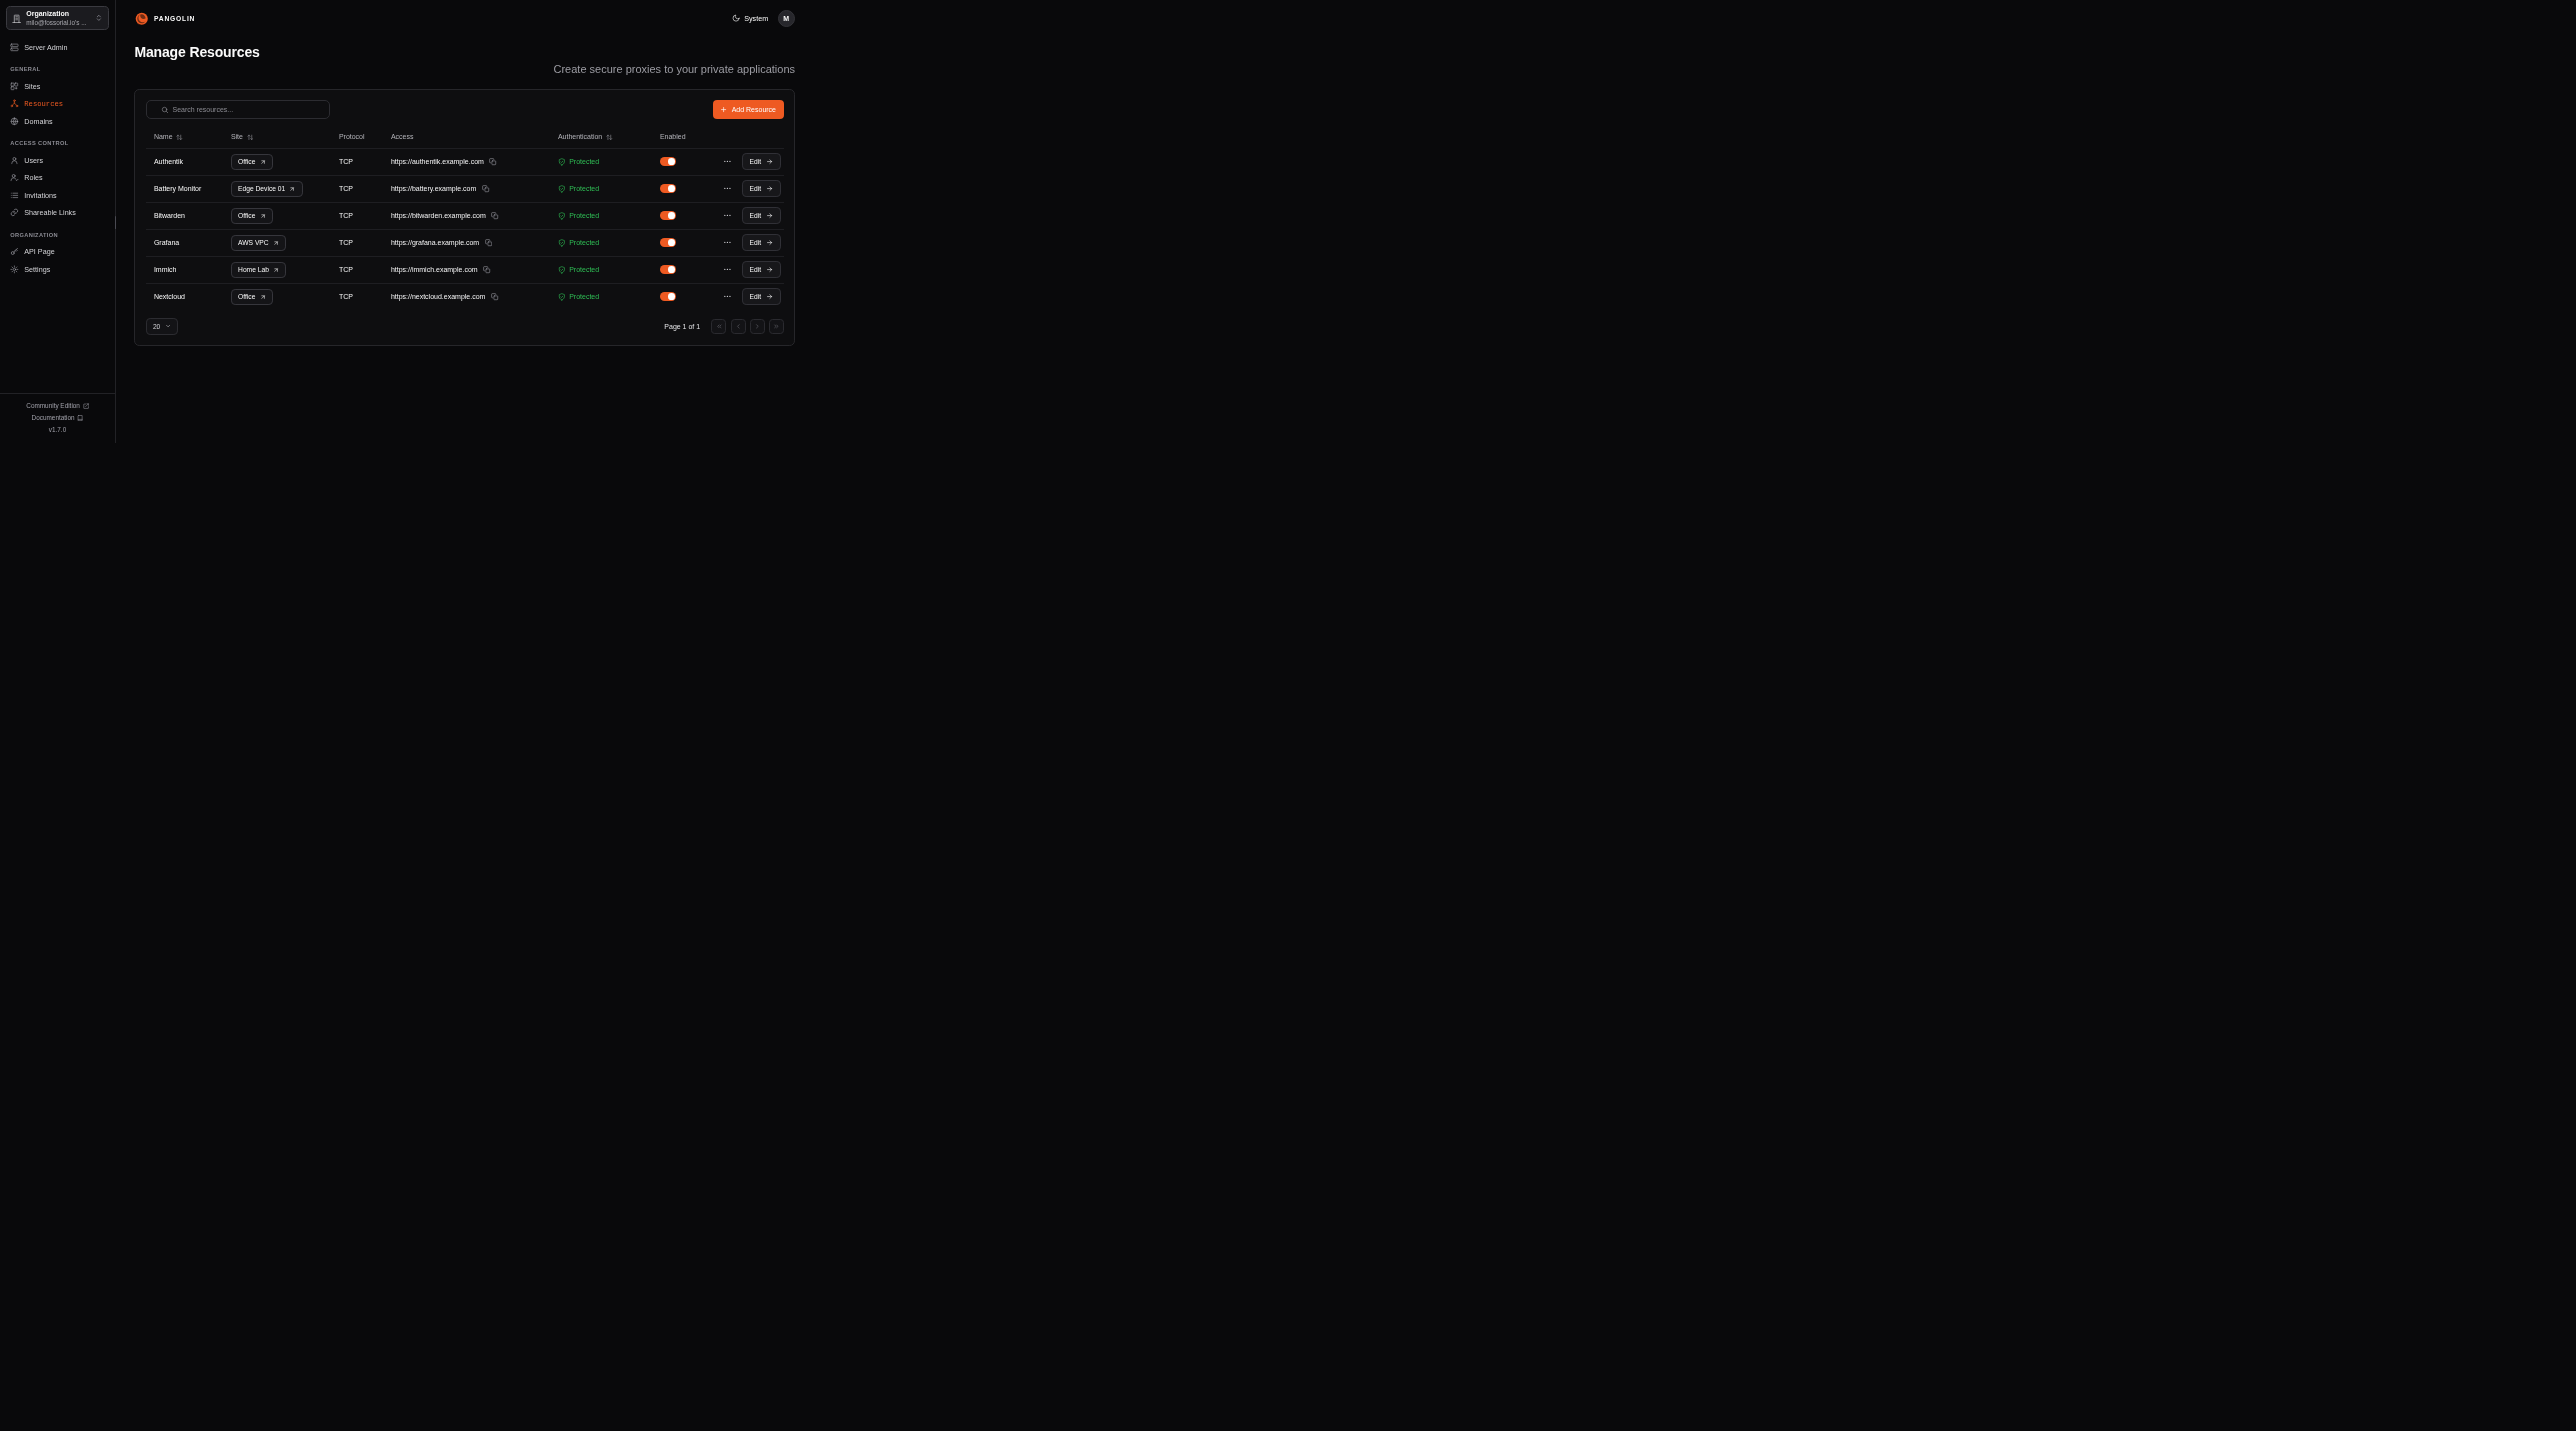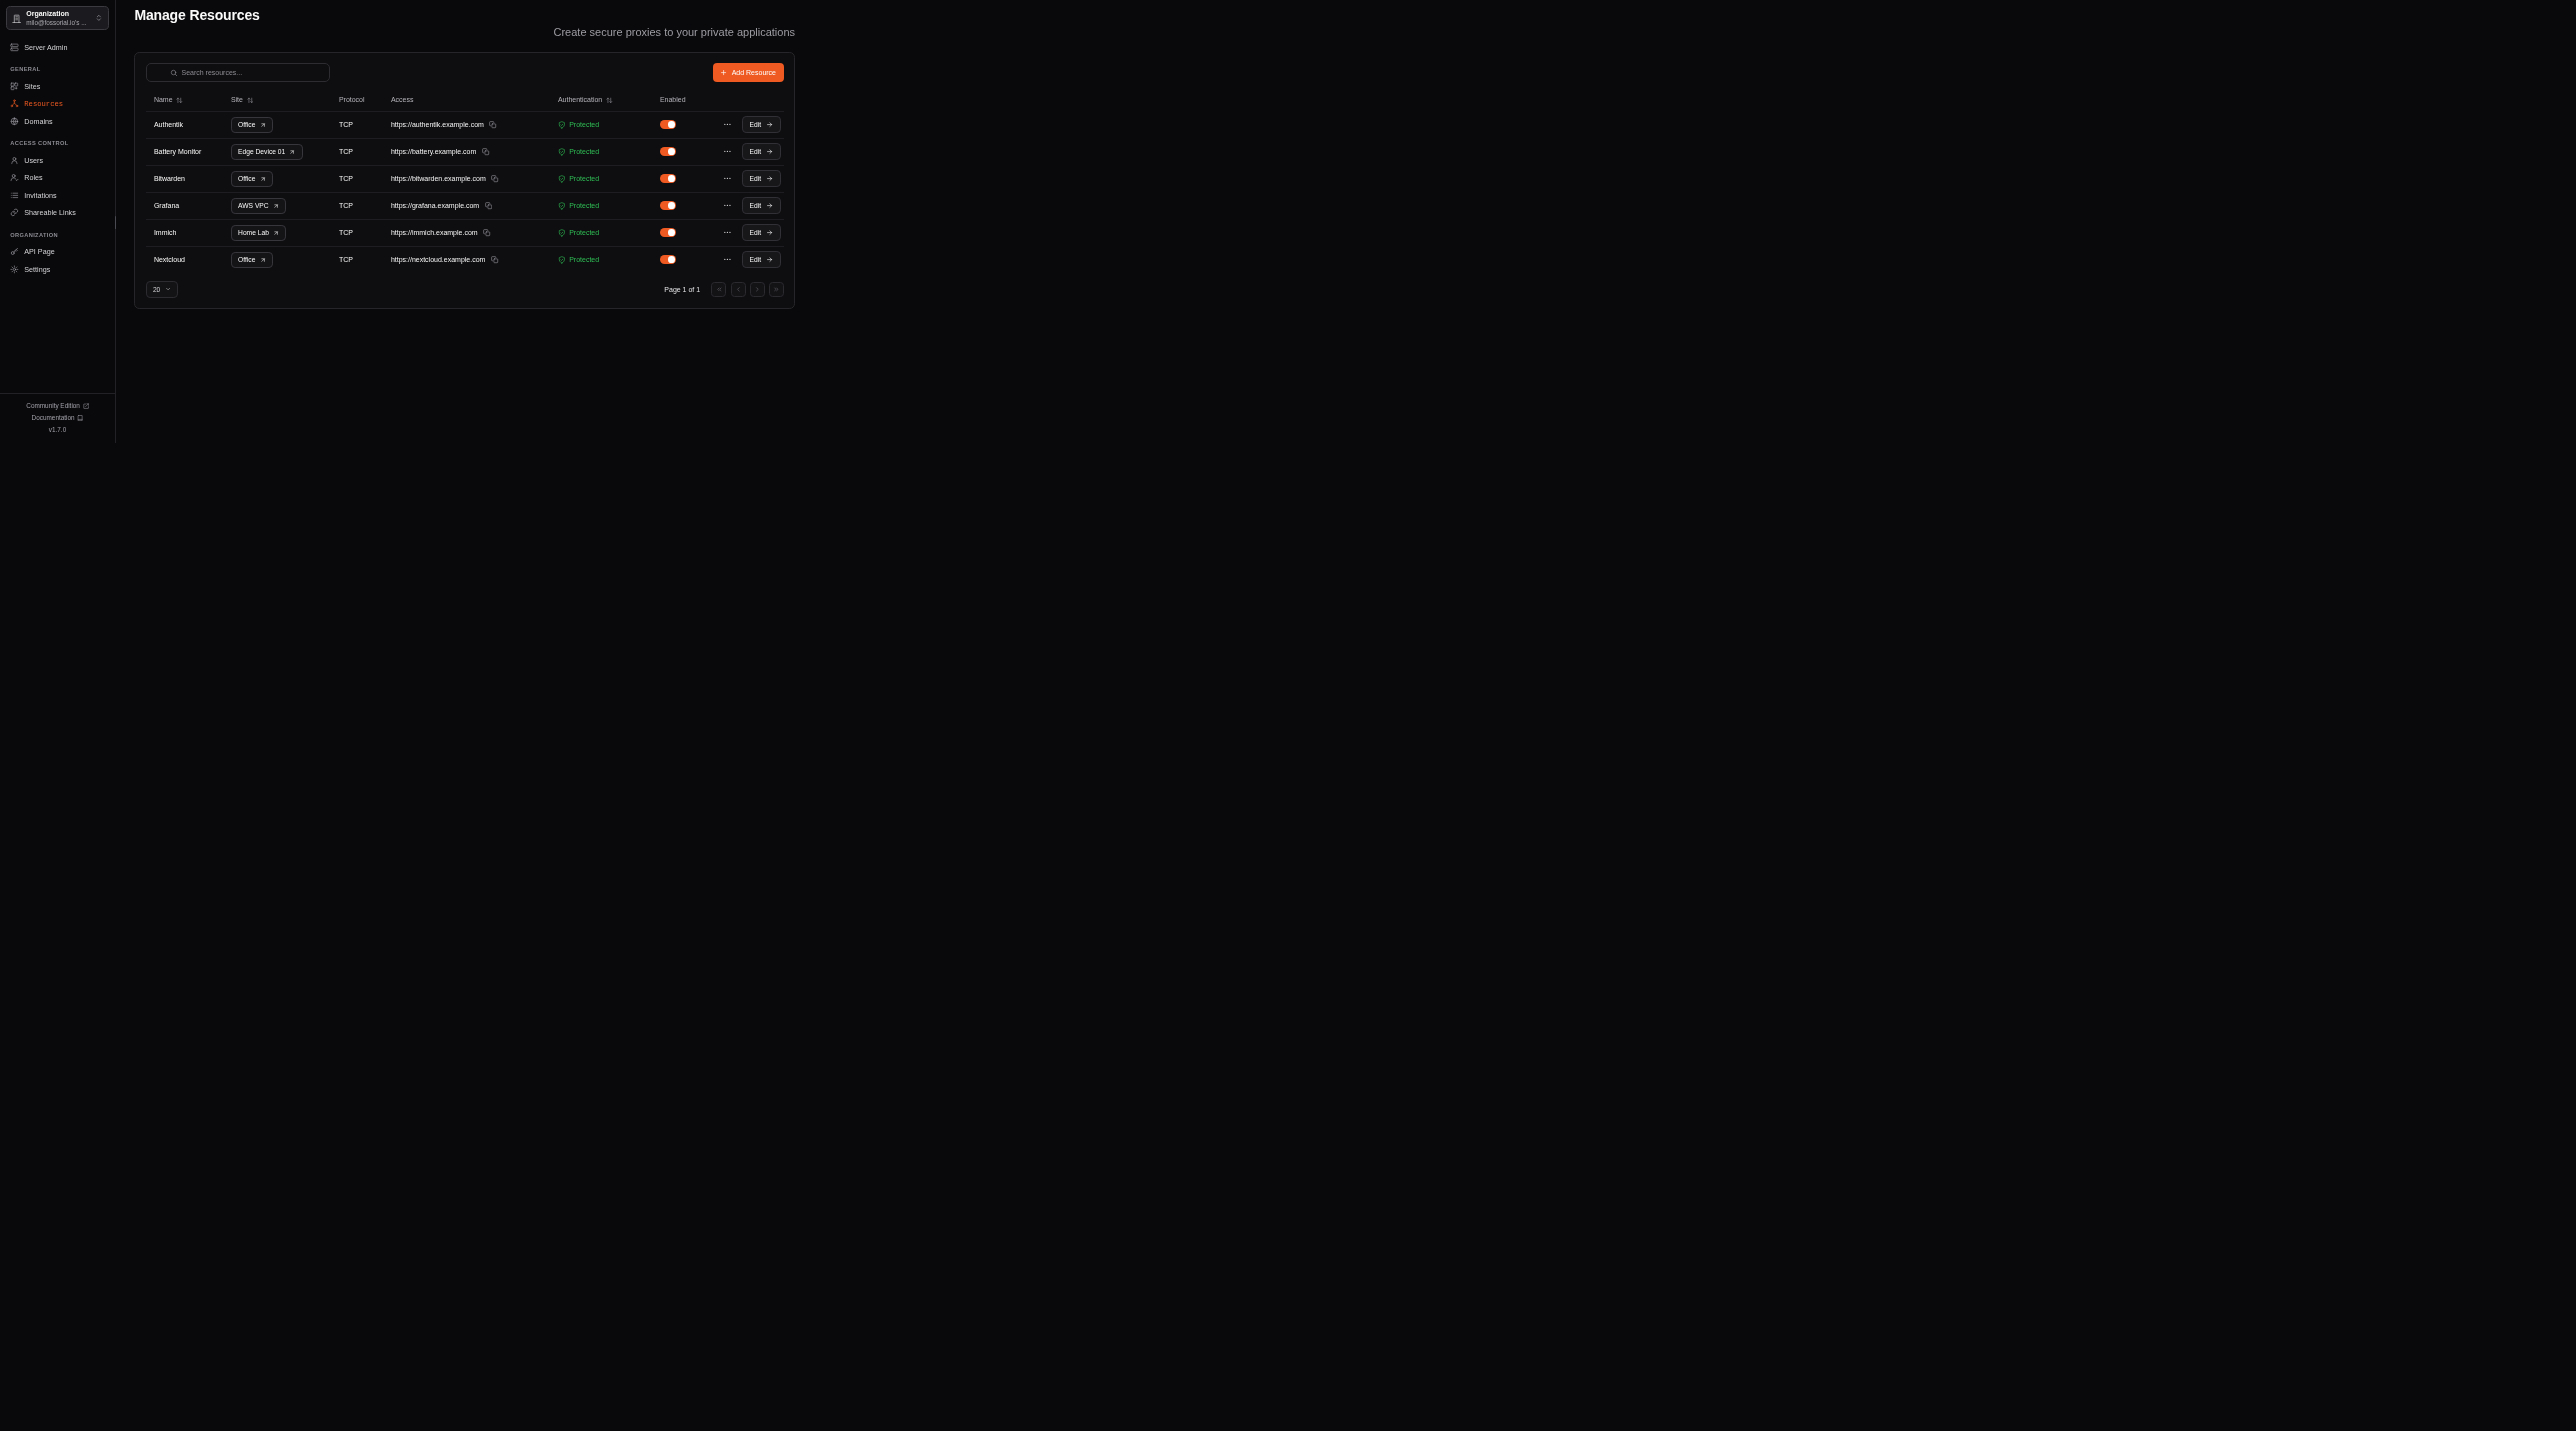--- a/index.html
+++ b/index.html
@@ -59,21 +59,21 @@
   .page-title { font-size:14px; font-weight:800; letter-spacing:-.01em; }
   .page-sub { margin-top:3.1px; font-size:11px; color:#9c9ca3;text-align:right; }
 
   .card {
     margin-top:13.4px; background:#0e0e10; border:0.5px solid #26262a; border-radius:5.2px;
     padding:10.3px;
   }
   .card-toolbar { display:flex; align-items:center; justify-content:space-between; }
   .search-box {
     width:184px; height:19px; border:0.5px solid #2c2c31; border-radius:5px; background:#0e0e10;
-    display:flex; align-items:center; gap:4.1px; padding:0 23px; color:#8b8b92;
+    display:flex; align-items:center; gap:4.1px; padding:0 14px; color:#8b8b92;
   }
   .search-box input {
     flex:1; background:transparent; border:none; outline:none; color:#e4e4e7; font-size:7px;
     font-family:inherit;
   }
   .search-box input::placeholder { color:#8b8b92; }
   .add-btn {
     height:19px; padding:0 7.7px; border:none; border-radius:4.1px; background:var(--accent);
     color:#fff; font-size:7px; font-weight:500; display:flex; align-items:center; gap:4.1px; cursor:pointer;
     font-family:inherit;
@@ -292,20 +292,45 @@
               <path d="M6.5 2H20v20H6.5A2.5 2.5 0 0 1 4 19.5v-15A2.5 2.5 0 0 1 6.5 2z"></path>
             </svg>
         </span>
       </span>
     </div>
     <div>v1.7.0</div>
   </div>
 </aside>
 
 <main class="main">
+  <header class="topbar">
+    <div class="brand">
+      <span class="icon">
+        <svg width="15.5" height="15.5" viewBox="0 0 32 32">
+            <circle cx="16" cy="16" r="12.5" fill="#ee5a22"></circle>
+            <path d="M16 6.5c-5.2 0-9.3 4.2-9.3 9.5s4.1 9.5 9.3 9.5c3.4 0 6.3-1.8 8-4.4-1.6 1.2-3.6 1.9-5.7 1.9-5 0-9.1-3.9-9.1-8.8 0-3.2 1.8-6 4.4-7.4-.5.9-.8 2-.8 3.1 0 3.7 3.1 6.7 7 6.7 1.6 0 3.1-.5 4.3-1.4-.6-4.9-4-8.7-8.1-8.7z" fill="#09090b" opacity=".55"></path>
+            <path d="M5 22c1.5 3 4.5 5.5 8 6l-5-1.2z" fill="#ee5a22"></path>
+          </svg>
+      </span>
+      <span class="brand-name">PANGOLIN</span>
+    </div>
+    <div class="topbar-right">
+      <div class="theme-btn">
+        <span class="icon">
+          <svg width="8.2" height="8.2" viewBox="0 0 24 24" fill="none" stroke="currentColor" stroke-width="1.8" stroke-linecap="round" stroke-linejoin="round">
+              <path d="M21 12.8A9 9 0 1 1 11.2 3a7 7 0 0 0 9.8 9.8z"></path>
+            </svg>
+        </span>
+        <span>System</span>
+      </div>
+      <div class="avatar">
+        <span>M</span>
+      </div>
+    </div>
+  </header>
 
   <section class="content">
     <h1 class="page-title">Manage Resources</h1>
     <p class="page-sub">Create secure proxies to your private applications</p>
 
     <div class="card">
       <div class="card-toolbar">
         <div class="search-box">
           <span class="icon">
             <svg width="7.7" height="7.7" viewBox="0 0 24 24" fill="none" stroke="currentColor" stroke-width="2" stroke-linecap="round">

